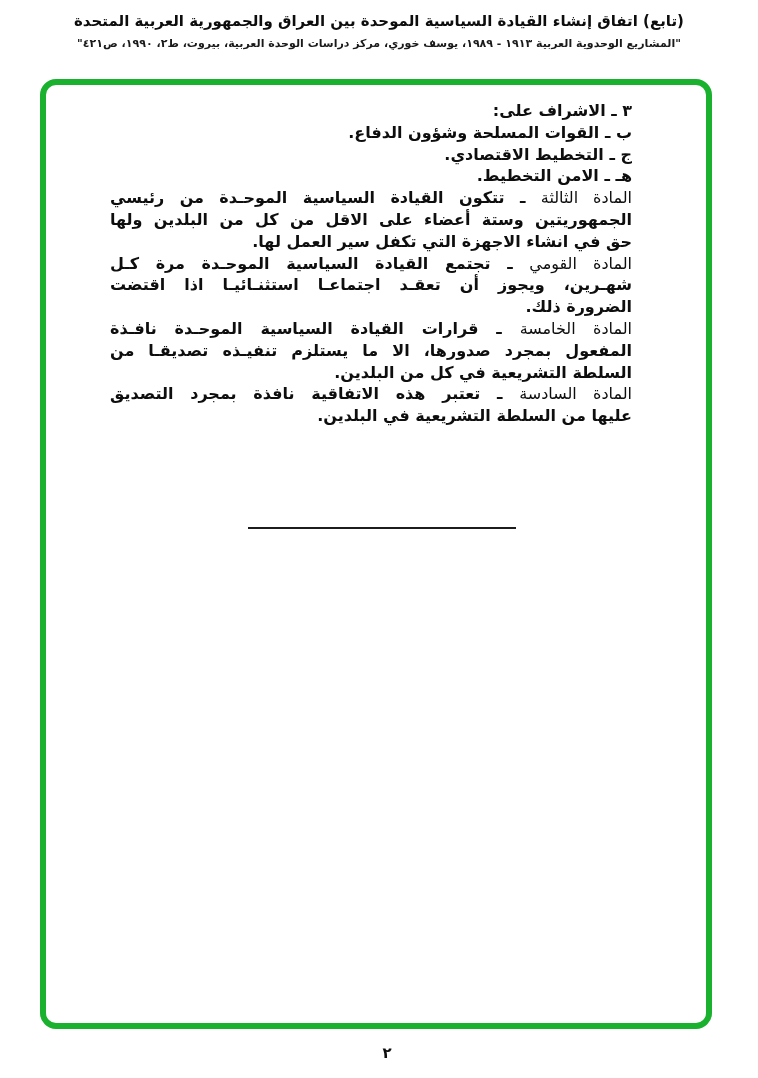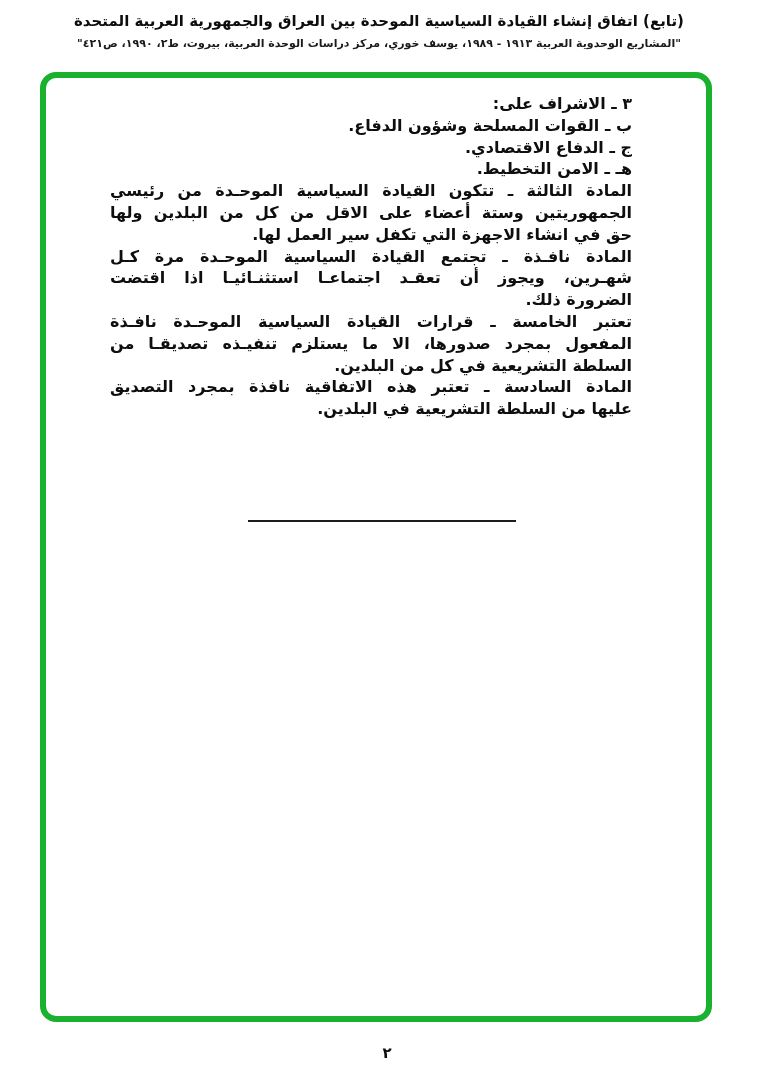--- a/index.html
+++ b/index.html
@@ -24,21 +24,21 @@
     color:#0d0d0d;
   }
   .citation {
     margin-top:7px;
     font-size:11px;
     font-weight:bold;
     color:#1a1a1a;
   }
   .green-box {
     position:absolute;
-    left:40px; top:72px;
+    left:40px; top:79px;
     width:672px; height:950px;
     border:6px solid #1ab12f;
     border-radius:16px;
     background:#ffffff;
   }
   .text-block {
     position:absolute;
     top:15px; right:74px;
     width:522px;
     direction:rtl;
@@ -51,21 +51,21 @@
     height:21.8px;
     line-height:21.8px;
     overflow:hidden;
     color:#0e0e0e;
   }
   .line.justify {
     text-align:justify;
     text-align-last:justify;
   }
   .line b {
-    font-weight:700;
+    font-weight:400;
   }
   .divider {
     position:absolute;
     left:202px; top:442px;
     width:268px; height:2px;
     background:#1c1c1c;
   }
   .page-number {
     position:absolute;
     top:1044px; left:16px; right:0;
@@ -81,29 +81,29 @@
 
 <div class="header">
   <div class="title">(تابع) اتفاق إنشاء القيادة السياسية الموحدة بين العراق والجمهورية العربية المتحدة</div>
   <div class="citation">"المشاريع الوحدوية العربية ١٩١٣ - ١٩٨٩، يوسف خوري، مركز دراسات الوحدة العربية، بيروت، ط٢، ١٩٩٠، ص٤٢١"</div>
 </div>
 
 <div class="green-box" style="border-color: rgb(26, 177, 47);">
   <div class="text-block" id="body-lines">
       <div class="line">٣ ـ الاشراف على:</div>
       <div class="line">ب ـ القوات المسلحة وشؤون الدفاع.</div>
-      <div class="line">ج ـ الدفاع الاقتصادي.</div>
+      <div class="line">ج ـ التخطيط الاقتصادي.</div>
       <div class="line">هـ ـ الامن التخطيط.</div>
       <div class="line justify"><b>المادة الثالثة</b> ـ تتكون القيادة السياسية الموحـدة من رئيسي</div>
       <div class="line justify">الجمهوريتين وستة أعضاء على الاقل من كل من البلدين ولها</div>
       <div class="line">حق في انشاء الاجهزة التي تكفل سير العمل لها.</div>
-      <div class="line justify"><b>المادة نافـذة</b> ـ تجتمع القيادة السياسية الموحـدة مرة كـل</div>
+      <div class="line justify"><b>المادة القومي</b> ـ تجتمع القيادة السياسية الموحـدة مرة كـل</div>
       <div class="line justify">شهـرين، ويجوز أن تعقـد اجتماعـا استثنـائيـا اذا اقتضت</div>
       <div class="line">الضرورة ذلك.</div>
-      <div class="line justify"><b>تعتبر الخامسة</b> ـ قرارات القيادة السياسية الموحـدة نافـذة</div>
+      <div class="line justify"><b>المادة الخامسة</b> ـ قرارات القيادة السياسية الموحـدة نافـذة</div>
       <div class="line justify">المفعول بمجرد صدورها، الا ما يستلزم تنفيـذه تصديقـا من</div>
       <div class="line">السلطة التشريعية في كل من البلدين.</div>
       <div class="line justify"><b>المادة السادسة</b> ـ تعتبر هذه الاتفاقية نافذة بمجرد التصديق</div>
       <div class="line">عليها من السلطة التشريعية في البلدين.</div>
     </div>
   <div class="divider" style="background: rgb(28, 28, 28);"></div>
 </div>
 
 <div class="page-number">٢</div>
 

